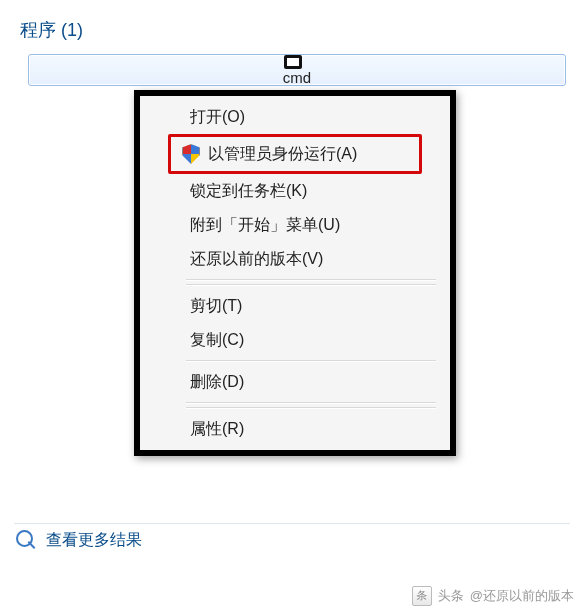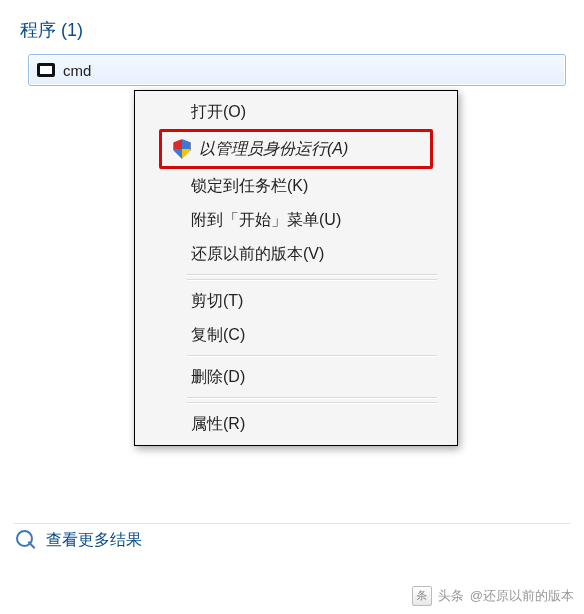--- a/index.html
+++ b/index.html
@@ -1,27 +1,27 @@
 <!DOCTYPE html>
 <html><head>
 <meta charset="utf-8">
 <style>
   html,body{margin:0;padding:0;width:584px;height:614px;font-family:"Microsoft YaHei","Segoe UI",Tahoma,sans-serif;font-size:14px;background:#fff;color:#111;overflow:hidden;}
   .wrap{position:relative;width:584px;height:614px;}
   .header{padding:18px 12px 6px 20px;color:#0b4d8a;font-size:18px;}
-  .result-row{margin:6px 18px 0 28px;height:30px;border:1px solid #99bde6;border-radius:3px;background:linear-gradient(#f4f9ff,#e6f0fd);display:flex;align-items:center;padding:0 8px;box-shadow:inset 0 0 0 1px #fff;}
+  .result-row{margin:6px 18px 0 28px;height:30px;border:1px solid #99bde6;border-radius:3px;background:linear-gradient(#f4f9ff,#e6f0fd);display:flex;align-items:center;padding:0 8px;box-shadow:inset 0 0 0 1px #fff;flex-direction:column;}
   .result-row .icn{width:18px;height:16px;margin-right:8px;display:flex;align-items:center;justify-content:center;}
   .result-row .icn .outer{width:18px;height:14px;background:#111;border-radius:2px;display:flex;align-items:center;justify-content:center;}
   .result-row .icn .inner{width:12px;height:8px;background:#fff;}
   .result-row .lbl{color:#222;font-size:15px;}
-  .context{position:absolute;left:134px;top:90px;width:290px;background:#f5f5f5;border:1px solid #000000;box-shadow:2px 3px 8px rgba(0,0,0,.35);padding:4px 16px;}
+  .context{position:absolute;left:134px;top:90px;width:290px;background:#f5f5f5;border:6px solid #000000;box-shadow:2px 3px 8px rgba(0,0,0,.35);padding:4px 10px;}
   .mi{display:flex;align-items:center;height:34px;padding:0 10px 0 40px;position:relative;color:#222;font-size:16px;cursor:default;}
   .mi .micon{position:absolute;left:10px;width:20px;height:20px;display:flex;align-items:center;justify-content:center;}
   .sep{height:1px;background:#d9d9d9;margin:3px 4px 3px 36px;border-bottom:1px solid #fff;}
-  .highlight{border:3px solid #d40808;border-radius:2px;margin:0 8px;height:34px;padding-left:37px;font-style:italic;}
+  .highlight{border:3px solid #d40808;border-radius:2px;margin:0 18px;height:34px;padding-left:37px;}
   .arrow{position:absolute;right:14px;font-size:13px;color:#555;}
   .more{position:absolute;left:16px;bottom:62px;display:flex;align-items:flex-start;color:#0b4d8a;font-size:16px;}
   .more .mag{width:22px;height:22px;margin-right:8px;position:relative;}
   .more .mag .c{width:13px;height:13px;border:2px solid #3a79c2;border-radius:50%;position:absolute;left:0;top:0;}
   .more .mag .h{width:9px;height:2px;background:#3a79c2;position:absolute;left:11px;top:14px;transform:rotate(45deg);}
   .sepline{position:absolute;left:14px;right:14px;bottom:90px;height:1px;background:#dfe6ee;}
   .watermark{position:absolute;right:10px;bottom:8px;color:#9a9a9a;font-size:13px;display:flex;align-items:center;gap:6px;}
   .watermark .logo{width:18px;height:18px;border:1px solid #bbb;border-radius:2px;background:linear-gradient(#fff,#e8e8e8);font-size:11px;line-height:16px;text-align:center;color:#888;}
   .shield{width:16px;height:18px;background:conic-gradient(#3a79d8 0 90deg,#f5c400 90deg 180deg,#3a79d8 180deg 270deg,#d92b2b 270deg 360deg);clip-path:polygon(50% 0,100% 18%,100% 55%,50% 100%,0 55%,0 18%);border:1px solid #888;}
 </style>

